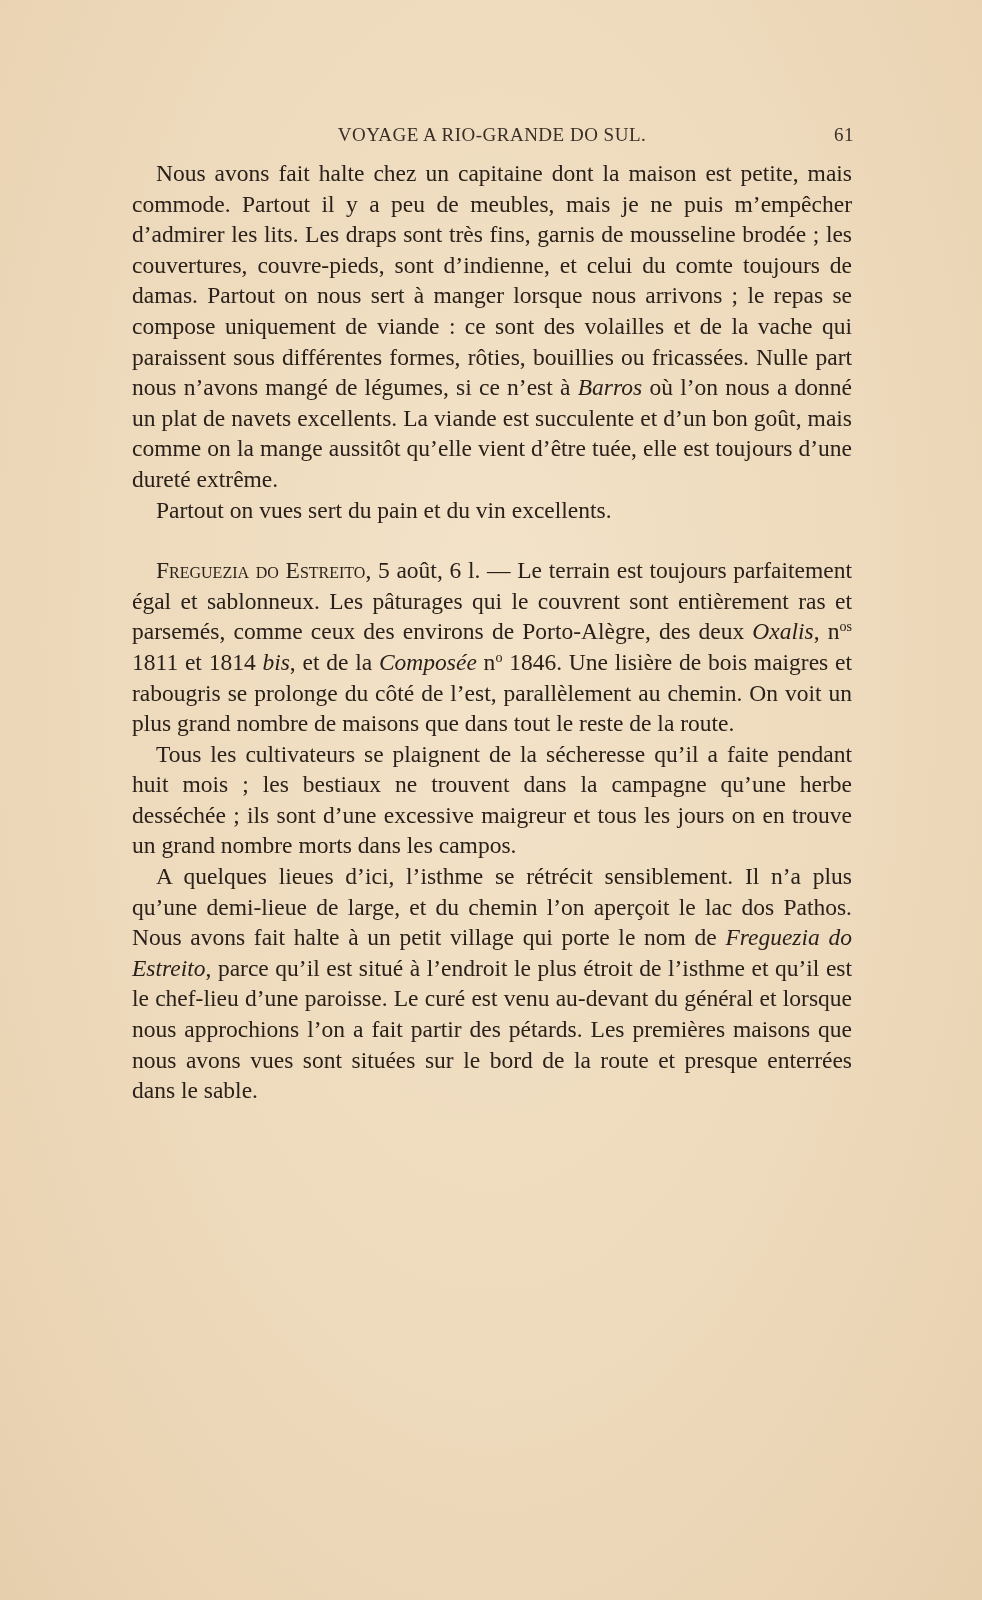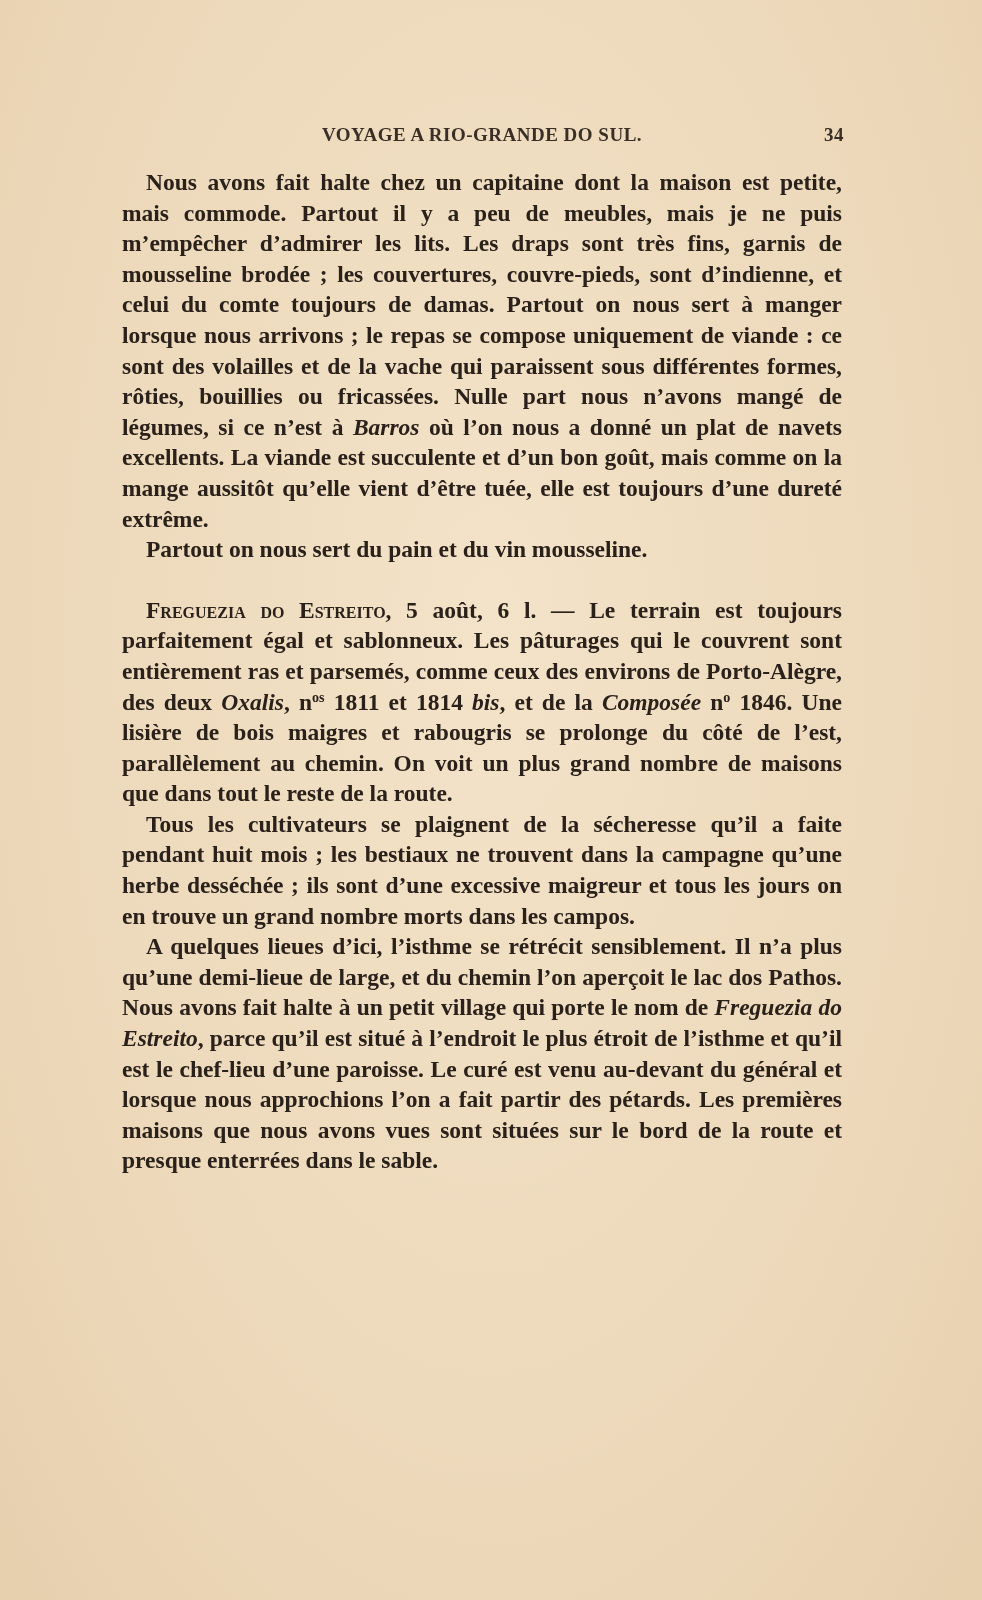--- a/index.html
+++ b/index.html
@@ -4,44 +4,44 @@
 <style>
   html, body { margin:0; padding:0; }
   body {
     width:982px; height:1600px; overflow:hidden;
     background:#efdcc0;
     background-image: radial-gradient(ellipse at 50% 40%, #f3e3c9 0%, #ecd7b8 70%, #e6cfad 100%);
     font-family: "DejaVu Serif", "Liberation Serif", serif;
     color:#2a211a;
     position:relative;
   }
-  .page { position:absolute; left:122px; top:118px; width:720px;font-weight:bold; }
+  .page { position:absolute; left:132px; top:118px; width:720px; }
   .header {
     position:relative; height:36px;
     font-family: "Liberation Serif", serif;
     font-size:19px; letter-spacing:0.5px; color:#3a2f26;
   }
   .header .title { position:absolute; left:0; right:0; text-align:center; top:6px; }
   .header .pagenum { position:absolute; right:-2px; top:6px; }
-  .body { margin-top:13px; font-family:"Liberation Serif", serif; font-size:23.5px; line-height:30.6px; text-align:justify; }
+  .body { margin-top:4px; font-family:"Liberation Serif", serif; font-size:23.5px; line-height:30.6px; text-align:justify; }
   p { margin:0; text-indent:24px; }
   .gap { height:30px; }
   .sc { font-variant: small-caps; }
   i { font-style:italic; }
   sup { font-size:0.6em; vertical-align:0.6em; line-height:0; }
 </style>
 </head>
 <body>
 
 <div class="page">
   <div class="header">
     <span class="title">VOYAGE A RIO-GRANDE DO SUL.</span>
-    <span class="pagenum">34</span>
+    <span class="pagenum">61</span>
   </div>
   <div class="body" id="body">
       <p><span>Nous avons fait halte chez un capitaine dont la maison est petite, mais commode. Partout il y a peu de meubles, mais je ne puis m’empêcher d’admirer les lits. Les draps sont très fins, garnis de mousseline brodée ; les couvertures, couvre-pieds, sont d’indienne, et celui du comte toujours de damas. Partout on nous sert à manger lorsque nous arrivons ; le repas se compose uniquement de viande : ce sont des volailles et de la vache qui paraissent sous différentes formes, rôties, bouillies ou fricassées. Nulle part nous n’avons mangé de légumes, si ce n’est à </span><i>Barros</i><span> où l’on nous a donné un plat de navets excellents. La viande est succulente et d’un bon goût, mais comme on la mange aussitôt qu’elle vient d’être tuée, elle est toujours d’une dureté extrême.</span></p>
-      <p><span>Partout on nous sert du pain et du vin mousseline.</span></p>
+      <p><span>Partout on vues sert du pain et du vin excellents.</span></p>
       <div class="gap"></div>
       <p><span class="sc">Freguezia do Estreito</span><span>, 5 août, 6 l. — Le terrain est toujours parfaitement égal et sablonneux. Les pâturages qui le couvrent sont entièrement ras et parsemés, comme ceux des environs de Porto-Alègre, des deux </span><i>Oxalis</i><span>, n</span><sup>os</sup><span> 1811 et 1814 </span><i>bis</i><span>, et de la </span><i>Composée</i><span> n</span><sup>o</sup><span> 1846. Une lisière de bois maigres et rabougris se prolonge du côté de l’est, parallèlement au chemin. On voit un plus grand nombre de maisons que dans tout le reste de la route.</span></p>
       <p><span>Tous les cultivateurs se plaignent de la sécheresse qu’il a faite pendant huit mois ; les bestiaux ne trouvent dans la campagne qu’une herbe desséchée ; ils sont d’une excessive maigreur et tous les jours on en trouve un grand nombre morts dans les campos.</span></p>
       <p><span>A quelques lieues d’ici, l’isthme se rétrécit sensiblement. Il n’a plus qu’une demi-lieue de large, et du chemin l’on aperçoit le lac dos Pathos. Nous avons fait halte à un petit village qui porte le nom de </span><i>Freguezia do Estreito</i><span>, parce qu’il est situé à l’endroit le plus étroit de l’isthme et qu’il est le chef-lieu d’une paroisse. Le curé est venu au-devant du général et lorsque nous approchions l’on a fait partir des pétards. Les premières maisons que nous avons vues sont situées sur le bord de la route et presque enterrées dans le sable.</span></p>
     </div>
 </div>
 
 </body></html>

